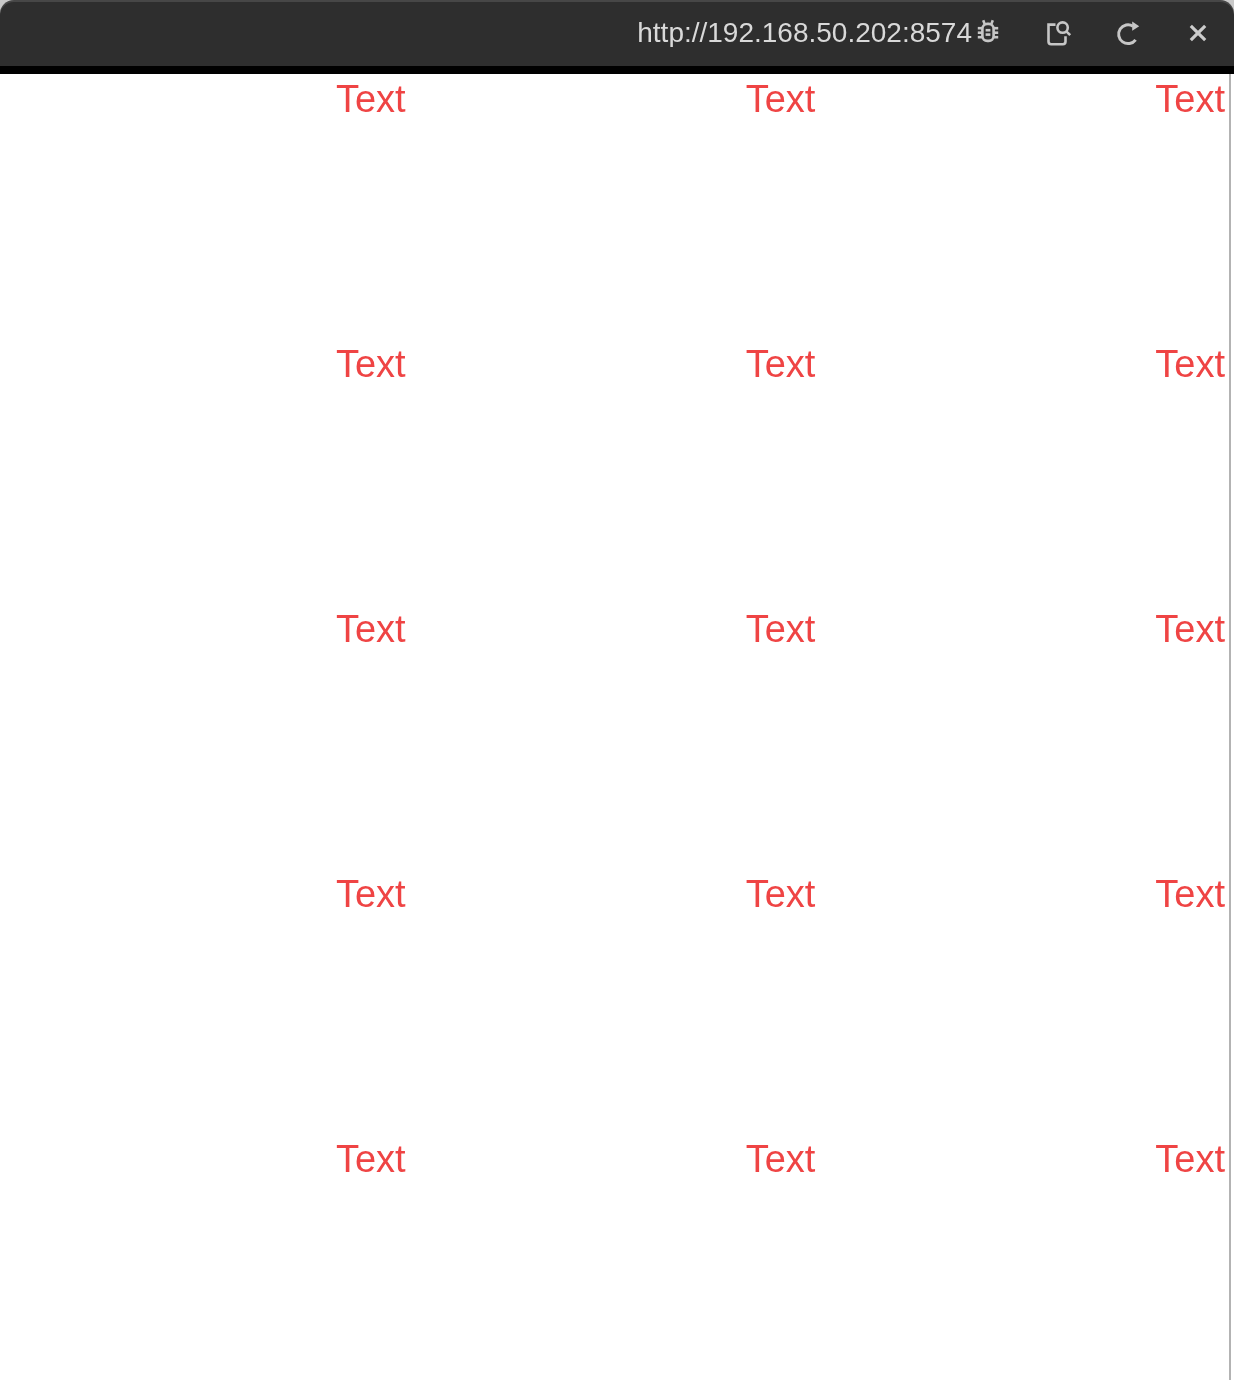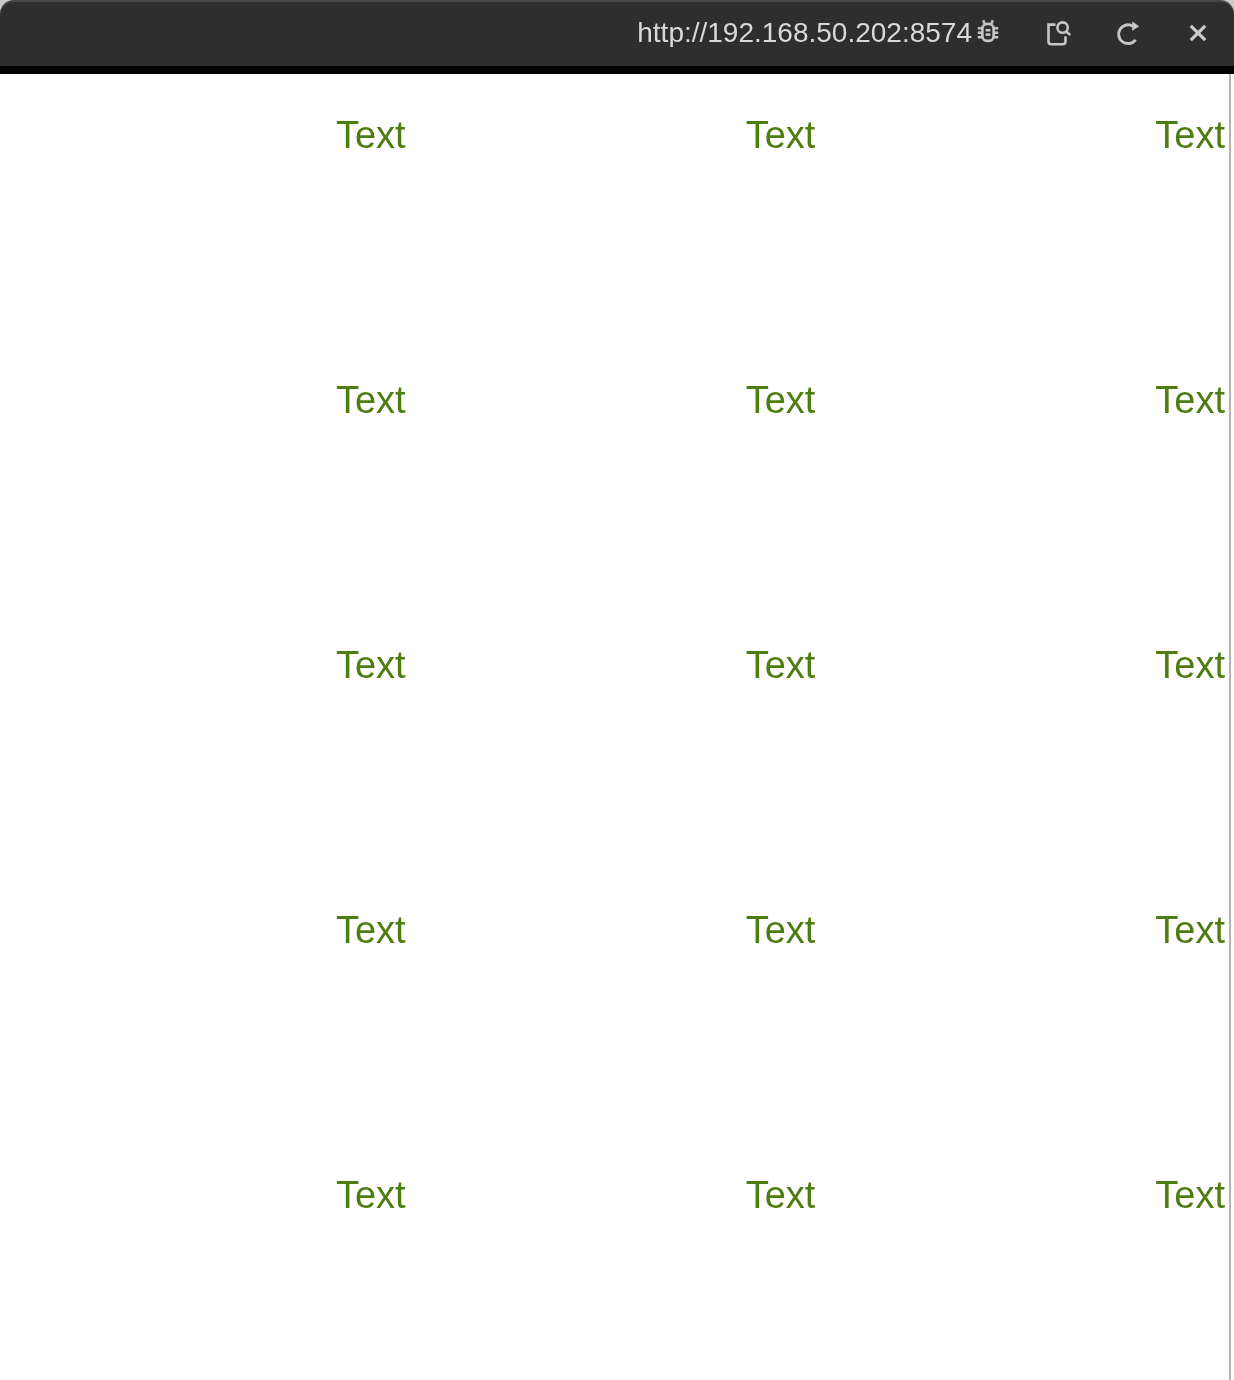--- a/index.html
+++ b/index.html
@@ -71,24 +71,23 @@
     overflow: hidden;
   }
   .grid {
     width: 1229px;
     display: grid;
     grid-template-columns: repeat(3, 1fr);
     grid-auto-rows: 265px;
   }
   .cell {
     font-size: 38px;
-    color: #4d7c0f;
+    color: #ef4444;
     line-height: 1.15;
     padding: 4px;
-    margin-top: 36px;
   }
   .right-edge {
     position: absolute;
     top: 0;
     bottom: 0;
     right: 3px;
     width: 2px;
     background: #b3b3b3;
   }
 </style>

